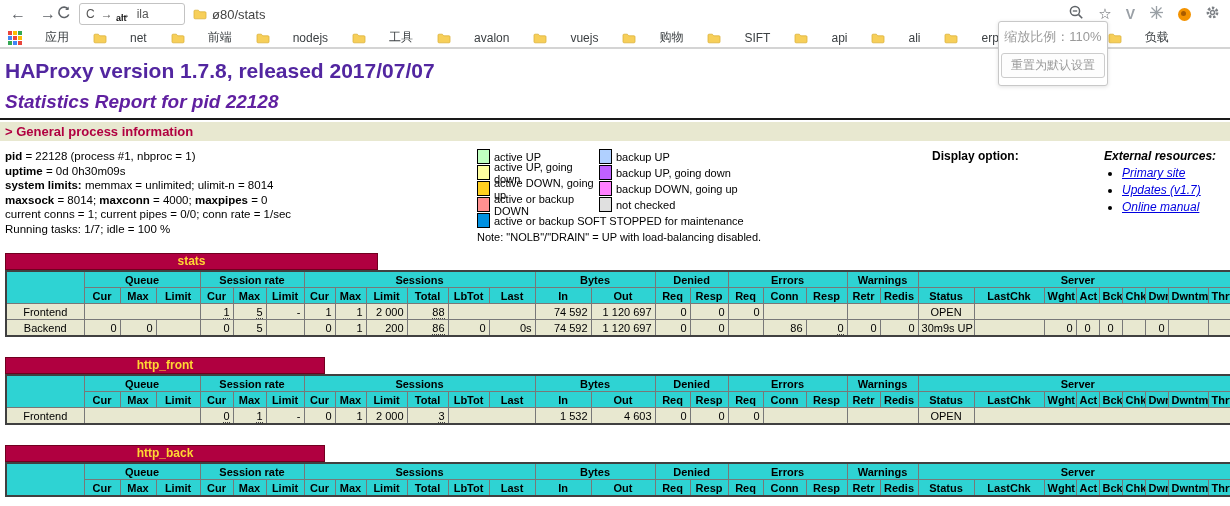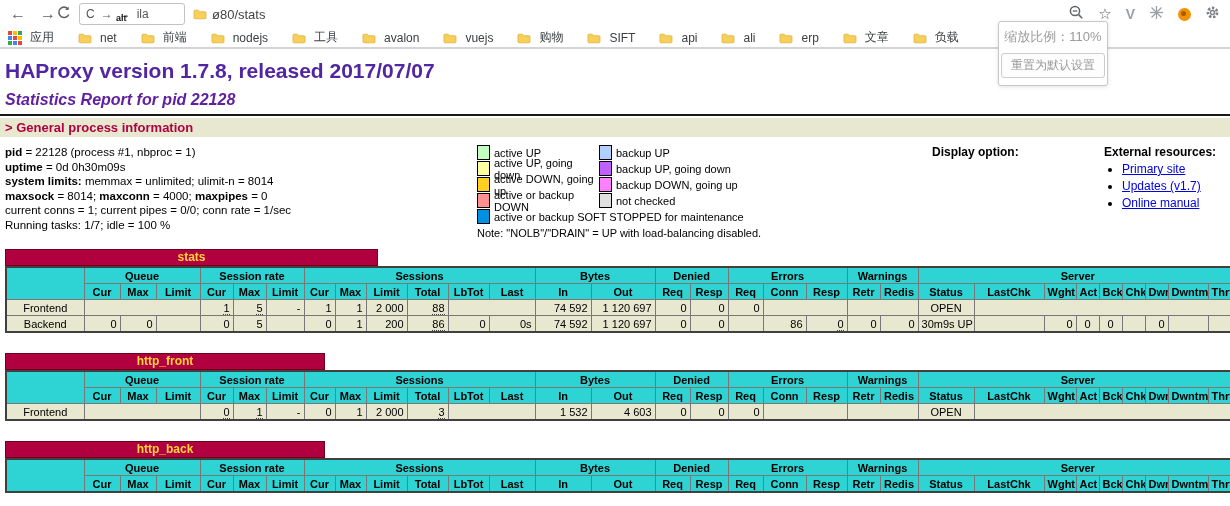--- a/index.html
+++ b/index.html
@@ -16,40 +16,40 @@
   .url-text{color:#444;font-size:13px;}
   .tb-spacer{flex:1;}
   .tb-right{display:flex;align-items:center;gap:14px;margin-right:10px;}
   .star{font-size:15px;color:#5f6368;}
   .v-ext{font-weight:bold;color:#9aa0a6;font-size:14px;}
   .snail{width:13px;height:13px;border-radius:50%;background:#f39200;position:relative;}
   .snail::after{content:"";position:absolute;left:3px;top:3px;width:5px;height:5px;border-radius:50%;background:#a85b00;}
   
   .bookmarks{height:19px;display:flex;align-items:center;gap:24px;padding-left:8px;
              border-bottom:2px solid #d4d4d4;background:#fff;font-size:12px;color:#3c4043;}
-  .bm{display:flex;align-items:center;gap:8px;white-space:nowrap;}
+  .bm{display:flex;align-items:center;gap:23px;white-space:nowrap;}
   .apps-grid{display:grid;grid-template-columns:4px 4px 4px;grid-gap:1px;}
   .apps-grid i{width:4px;height:4px;display:block;}
   .folder{width:14px;height:12px;display:inline-block;}
   
   .page{position:relative;background:#fff;}
   h1{font-size:21px;font-weight:bold;color:#5226a0;margin:10px 0 2px 5px;}
-  h2{font-size:16px;font-weight:bold;font-style:italic;color:#6020a0;margin:8px 0 5px 5px;}
+  h2{font-size:19px;font-weight:bold;font-style:italic;color:#6020a0;margin:8px 0 5px 5px;}
   .rule{border-top:2px solid #1a1a1a;margin-top:3px;}
   h3{font-size:13px;font-weight:bold;color:#b00040;background:#e8e8d0;margin:2px 0 0 0;padding:2px 5px;}
   .info-row{display:flex;margin:8px 0 0 5px;align-items:flex-start;}
   .proc-info{width:472px;font-size:11.5px;color:#000;line-height:14.6px;}
   .legend{width:300px;font-size:11px;}
   .legend-grid{display:grid;grid-template-columns:122px auto;grid-row-gap:1px;}
   .lg-item{display:flex;align-items:center;height:15px;}
   .lg-item.widerow{grid-column:1 / -1;}
   .sw{width:11px;height:13px;border:1px solid #000;margin-right:4px;flex:0 0 auto;}
   .legend-note{margin-top:3px;font-size:11px;}
   .disp{margin-left:auto;width:172px;font-size:12px;}
-  .ext{width:124px;font-size:12px;padding-right:2px;}
+  .ext{width:124px;font-size:12px;padding-right:2px;font-style:italic;}
   .blk-title{font-weight:bold;}
   .disp ul,.ext ul{margin:3px 0 0 0;padding-left:18px;}
   .disp li,.ext li{margin-bottom:3px;}
   .lnk{color:#0000e0;text-decoration:underline;cursor:pointer;}
   .scope-input{width:88px;height:15px;border:1px solid #a0a0a0;font-size:11px;}
   
   #tables-host{margin:10px 0 0 5px;}
   .tbl-section{margin-bottom:20px;}
   .pxtitle{width:320px;box-sizing:border-box;background:#b00040;color:#ffd633;font-weight:bold;
            font-size:12px;text-align:center;border:1px solid #70001f;padding:0 0 1px 0;cursor:pointer;}

